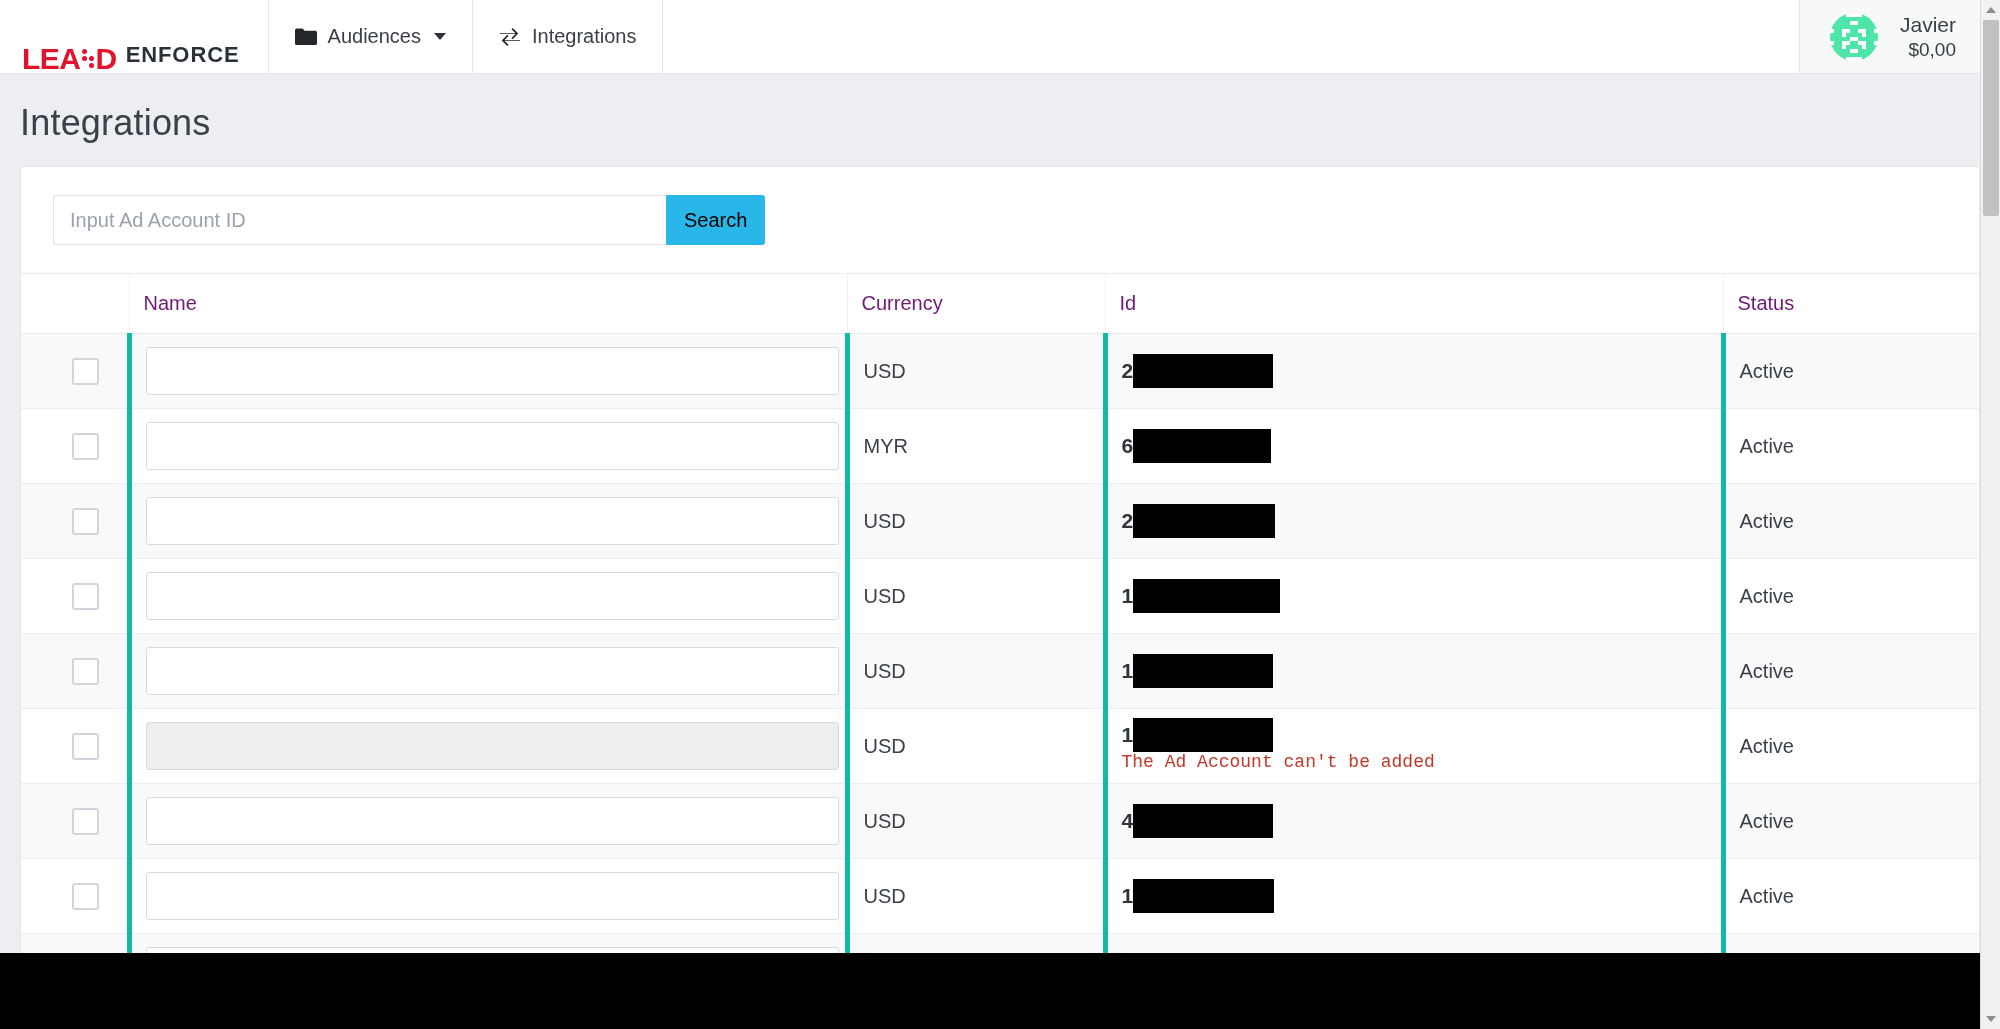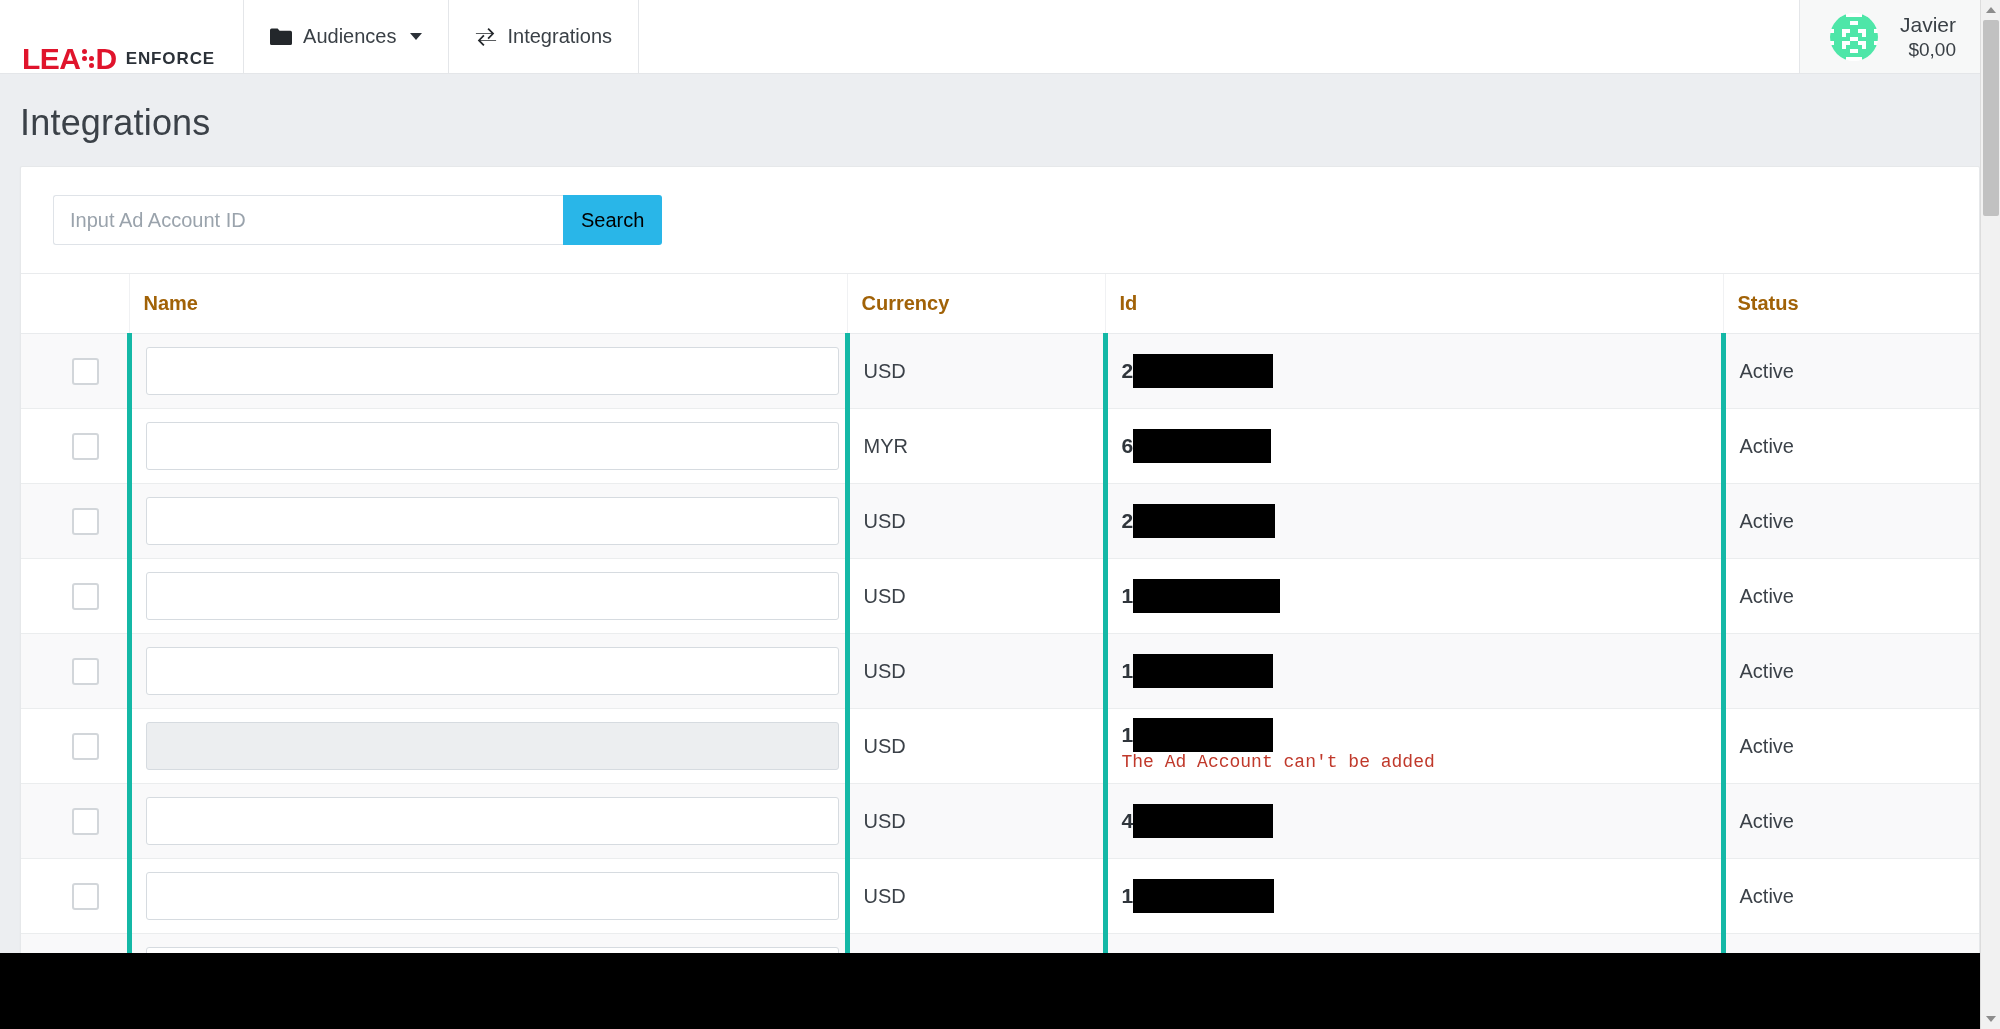--- a/index.html
+++ b/index.html
@@ -27,41 +27,41 @@
     display: flex;
     align-items: stretch;
   }
   .brand {
     display: flex;
     align-items: center;
     padding: 0 28px 0 22px;
     border-right: 1px solid #e4e6e9;
     flex: 0 0 auto;
   }
-  .brand-logo { display: flex; align-items: center; gap: 9px; margin-top: 44px; }
+  .brand-logo { display: flex; gap: 9px; margin-top: 44px; }
   .brand-lead {
     font-size: 30px;
     font-weight: 800;
     letter-spacing: -0.5px;
     color: #e0142c;
     line-height: 1;
     display: flex;
     align-items: center;
   }
   .brand-dots {
     display: inline-grid;
     grid-template-columns: repeat(2, 5px);
     grid-template-rows: repeat(3, 5px);
     gap: 2px;
     margin: 0 2px 0 1px;
   }
   .brand-dots i { background: #e0142c; border-radius: 50%; display: block; width: 5px; height: 5px; }
   .brand-dots i.off { opacity: 0; }
   .brand-enforce {
-    font-size: 17px;
+    font-size: 22px;
     font-weight: 800;
     letter-spacing: 0.9px;
     color: #2b3138;
     line-height: 1;
   }
 
   .navtab {
     display: flex;
     align-items: center;
     gap: 11px;
@@ -122,21 +122,21 @@
     box-shadow: 0 1px 2px rgba(0,0,0,0.04);
     overflow: hidden;
     height: 856px;
   }
 
   .search-row {
     display: flex;
     padding: 28px 0 28px 32px;
   }
   .search-input {
-    width: 510px;
+    width: 613px;
     height: 50px;
     border: 1px solid #dfe3e8;
     border-right: none;
     border-radius: 3px 0 0 3px;
     padding: 0 16px;
     font-size: 20px;
     color: #3b4148;
     outline: none;
     font-family: "Liberation Sans", sans-serif;
     background: #fff;
@@ -158,26 +158,26 @@
   
   table.acct {
     width: 100%;
     border-collapse: collapse;
     table-layout: fixed;
     font-size: 20px;
     color: #3b4148;
   }
   table.acct th {
     text-align: left;
-    font-weight: 700;
+    font-weight: 400;
     padding: 18px 0 18px 14px;
     border-top: 1px solid #e9ebed;
     border-bottom: 1px solid #e9ebed;
     border-left: 1px solid #f0f1f3;
-    color: #a16207;
+    color: #701a75;
     background: #fff;
     vertical-align: middle;
   }
   table.acct th:first-child { border-left: none; }
   table.acct td {
     padding: 0 0 0 14px;
     border-bottom: 1px solid #ebedee;
     border-left: 5px solid #14b8a6;
     vertical-align: middle;
     height: 75px;

